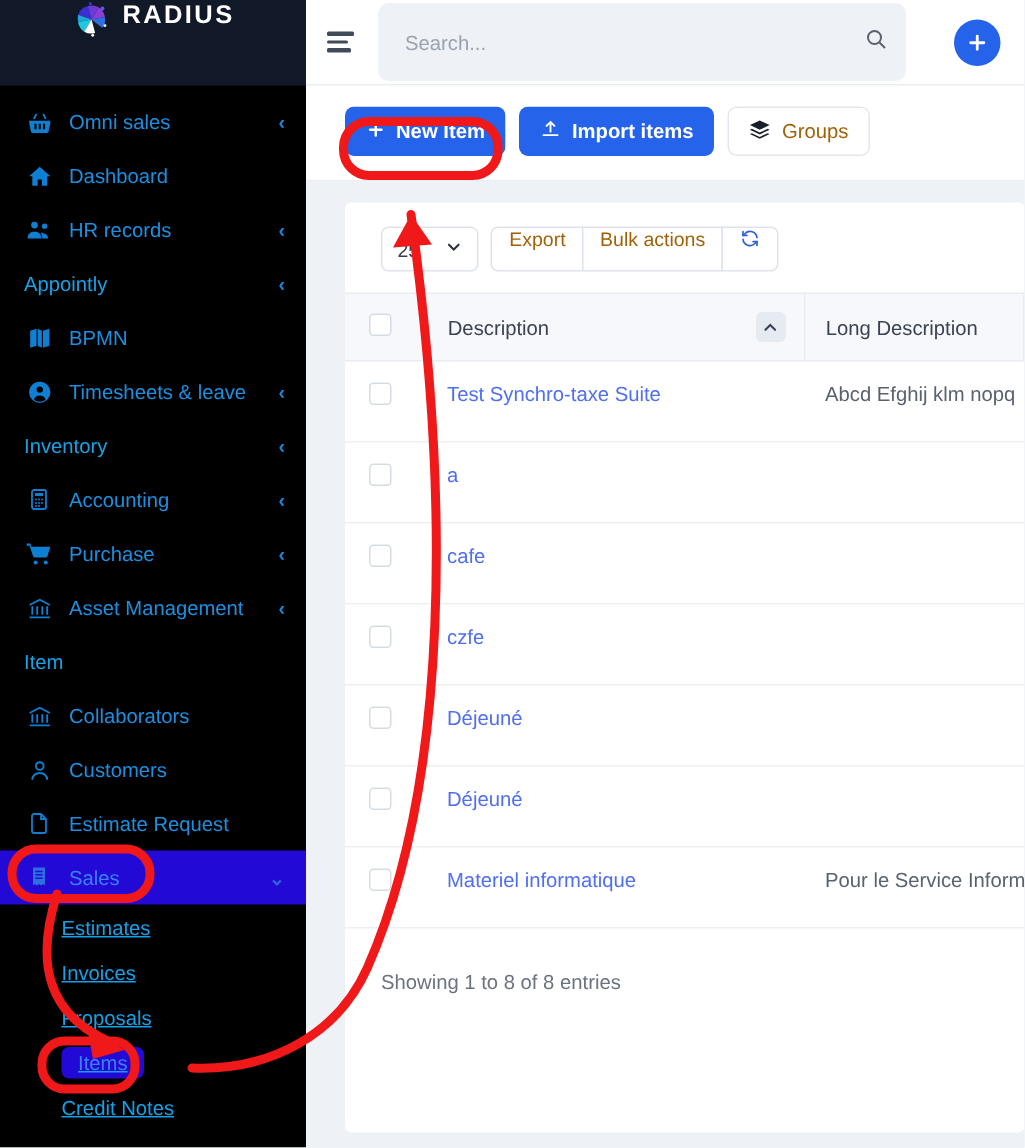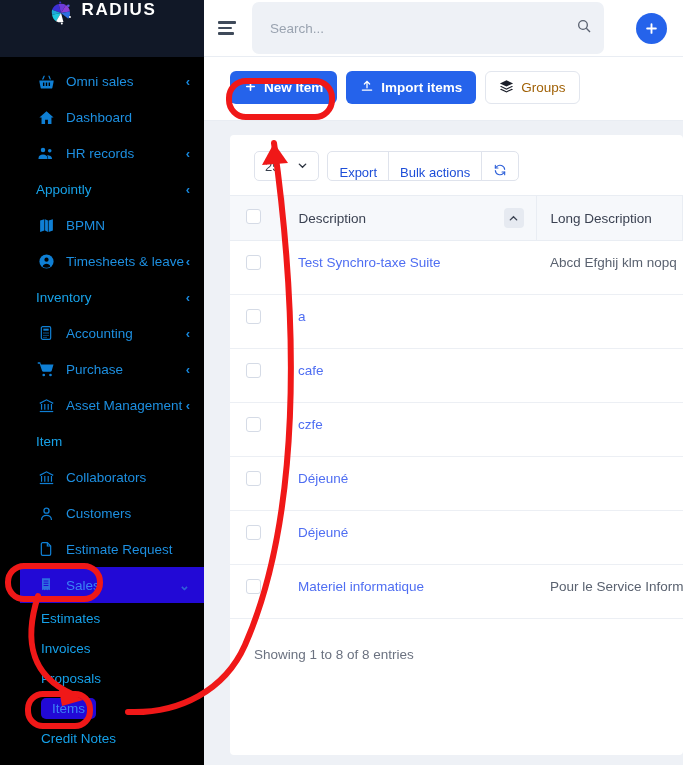--- a/index.html
+++ b/index.html
@@ -33,21 +33,20 @@
   }
   .nav { padding-top: 6px; }
   .nav-item {
     display: flex; align-items: center;
     height: 36px;
     padding: 0 14px 0 16px;
     color: #1d8fe0;
     font-size: 13.5px;
     position: relative;
     cursor: pointer;
-    margin-left: 20px;
   }
   .nav-item .ico {
     width: 20px; flex: 0 0 20px; height: 20px;
     margin-right: 10px;
     display: flex; align-items: center; justify-content: center;
     color: #0f7fd4;
   }
   .nav-item .label { flex: 1 1 auto; white-space: nowrap; }
   .nav-item .chev {
     flex: 0 0 auto; color: #1788dd; font-size: 13px; font-weight: bold;
@@ -59,20 +58,21 @@
   .nav-item.active .label { color: #3b82f6; }
   .nav-item.active .ico { color: #2d6fe0; }
   .nav-item.active .chev { color: #3060d8; }
   .nav-sub {
     display: flex; align-items: center;
     height: 30px;
     padding-left: 41px;
     color: #15a0e8;
     font-size: 13.5px;
     cursor: pointer;
+    text-decoration: underline;
   }
   .nav-sub.active-sub { }
   .nav-sub.active-sub .subpill {
     background: #2209d6;
     color: #3b82f6;
     padding: 3px 11px;
     border-radius: 5px;
   }
   .nav-item.section { color: #17a2e8; }
   .nav-item.section .label { padding-left: 0; }
@@ -148,22 +148,22 @@
   .sel {
     height: 30px; border: 1px solid #dfe3ec; border-radius: 5px;
     background: #fff; font-size: 13px; color: #39404d;
     padding: 0 10px; display: inline-flex; align-items: center; gap: 18px;
     margin-right: 8px; cursor: pointer;
   }
   .sel .caret { font-size: 10px; color: #39404d; }
   .btngroup { display: inline-flex; }
   .btngroup > div {
     height: 30px; border: 1px solid #dfe3ec; background: #fff;
-    font-size: 13px; color: #1d4ed8;
-    padding: 0 11px; display: inline-flex; align-items: flex-end;
+    font-size: 13px; color: #a16207;
+    padding: 0 11px; display: inline-flex; align-items: flex-start;
     margin-left: -1px; cursor: pointer;
   }
   .btngroup > div:first-child { border-radius: 5px 0 0 5px; margin-left: 0; }
   .btngroup > div:last-child { border-radius: 0 5px 5px 0; }
 
   table { width: 100%; border-collapse: collapse; table-layout: fixed; }
   thead th {
     background: #f6f8fb;
     border-top: 1px solid #e9edf3;
     border-bottom: 1px solid #e9edf3;

